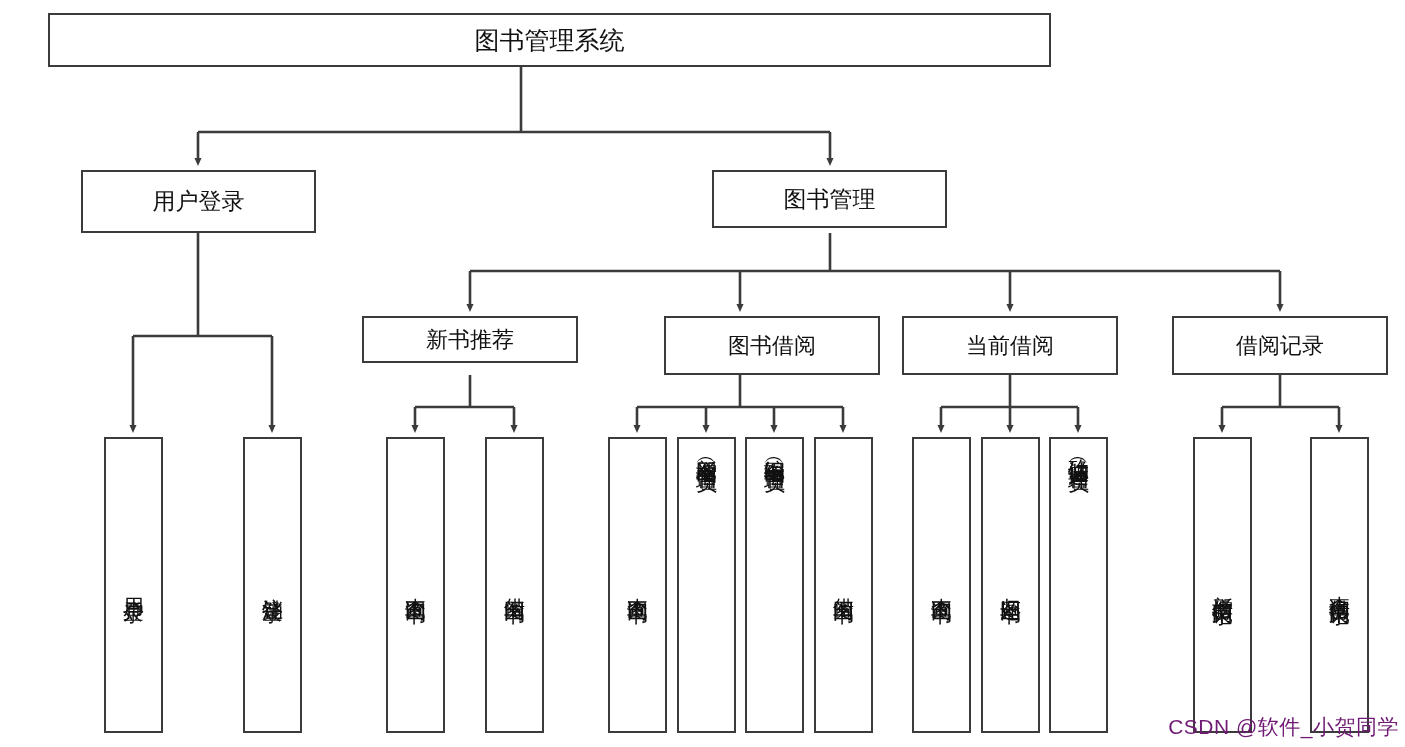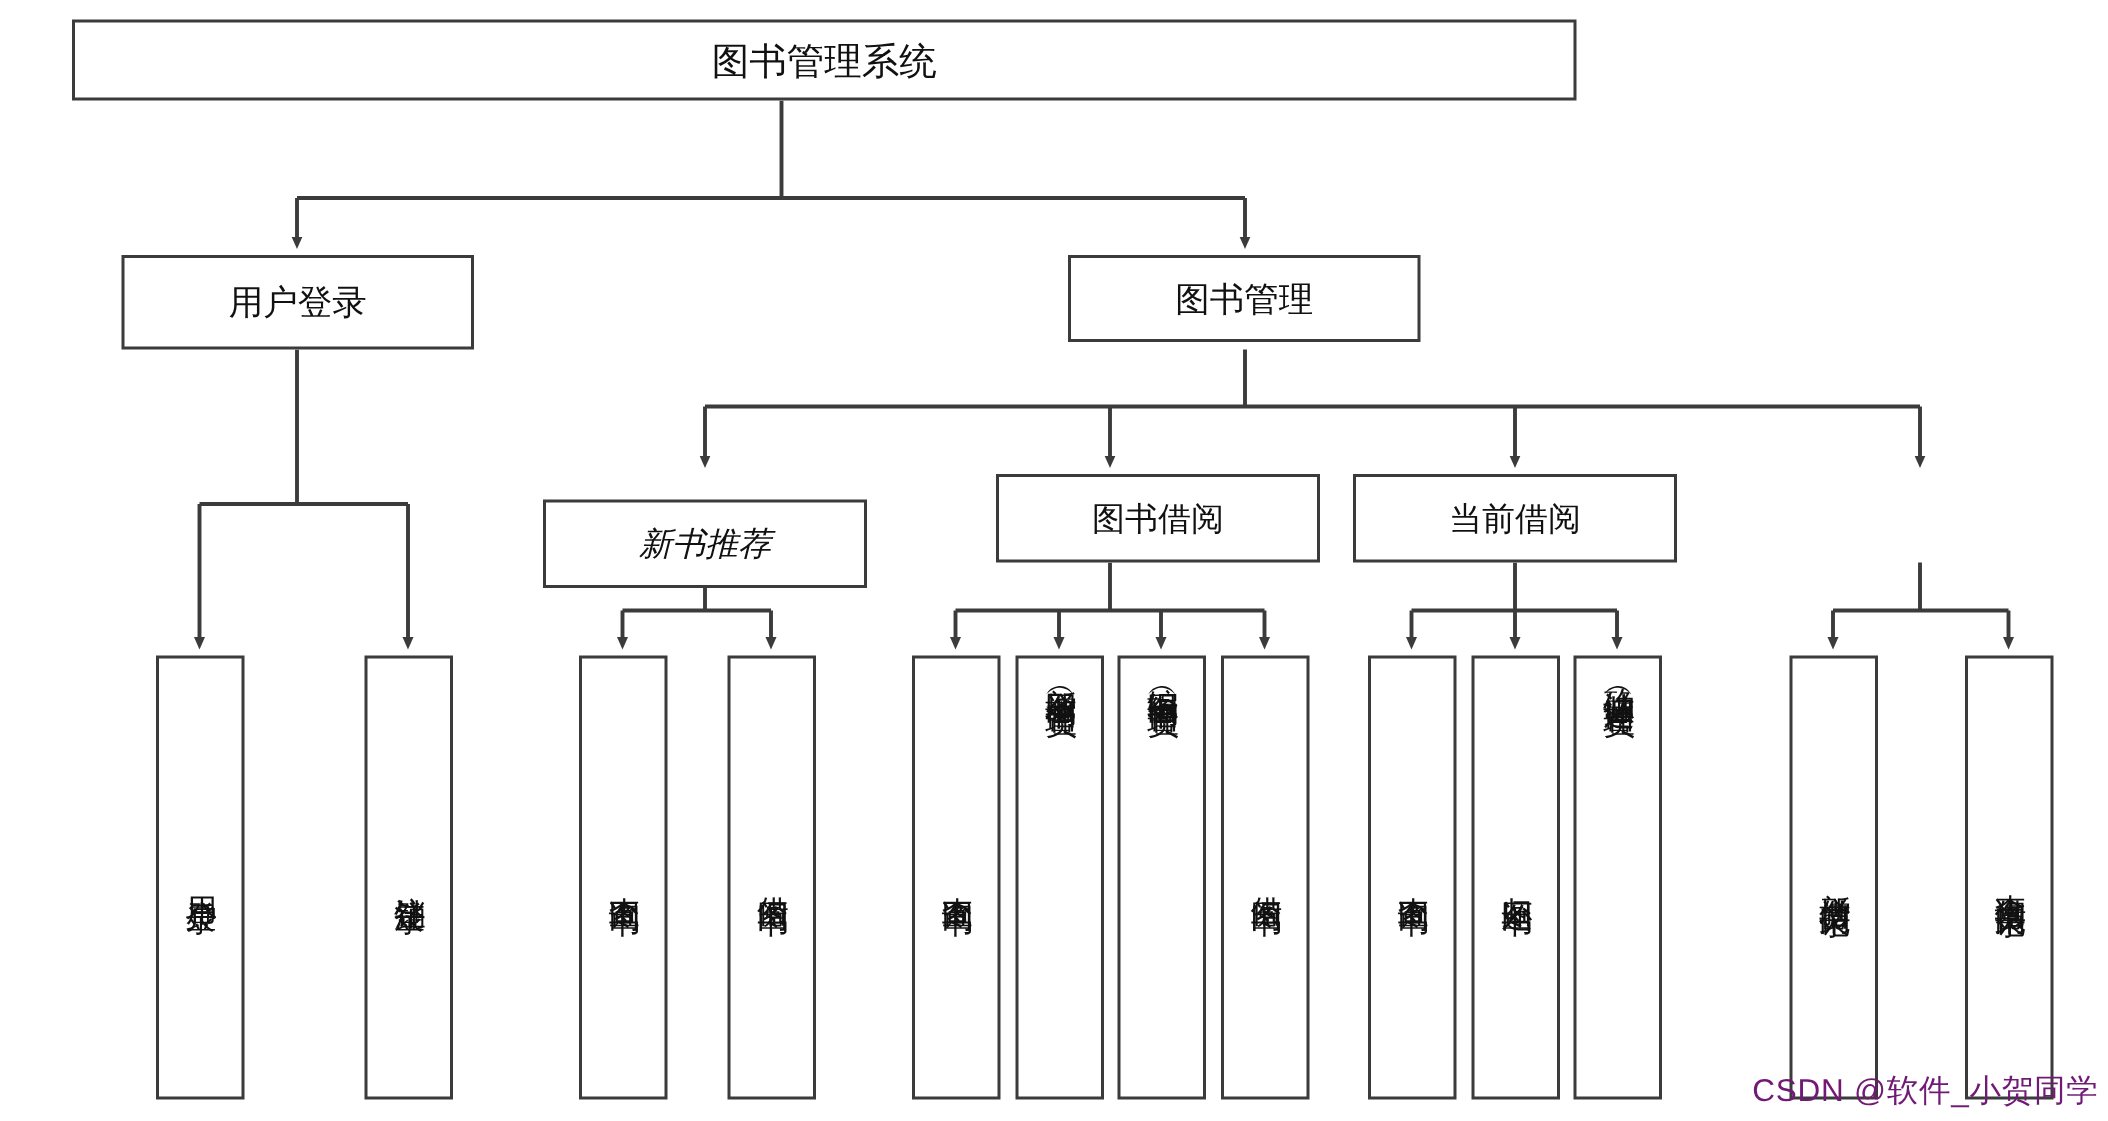--- a/index.html
+++ b/index.html
@@ -148,32 +148,35 @@
   </div>
 
   <div class="node level1" style="left:81px; top:170px; width:235px; height:63px;">
     <span class="htext">用户登录</span>
   </div>
 
   <div class="node level1" style="left:712px; top:170px; width:235px; height:58px;">
     <span class="htext">图书管理</span>
   </div>
 
-  <div class="node level2" style="left:362px; top:333px; width:216px; height:59px;font-style:italic;">
+  <div class="node level2" style="left:362px; top:316px; width:216px; height:47px;">
     <span class="htext">新书推荐</span>
   </div>
 
   <div class="node level2" style="left:664px; top:316px; width:216px; height:59px;">
     <span class="htext">图书借阅</span>
   </div>
 
   <div class="node level2" style="left:902px; top:316px; width:216px; height:59px;">
     <span class="htext">当前借阅</span>
   </div>
 
+  <div class="node level2" style="left:1172px; top:316px; width:216px; height:59px;">
+    <span class="htext">借阅记录</span>
+  </div>
 
   <div class="node leaf" style="left:104px; top:437px; width:59px; height:296px;">
     <div class="leaf-inner">
       <span class="vtext">用户登录</span>
     </div>
   </div>
 
   <div class="node leaf" style="left:243px; top:437px; width:59px; height:296px;">
     <div class="leaf-inner">
       <span class="vtext">注销登录</span>

